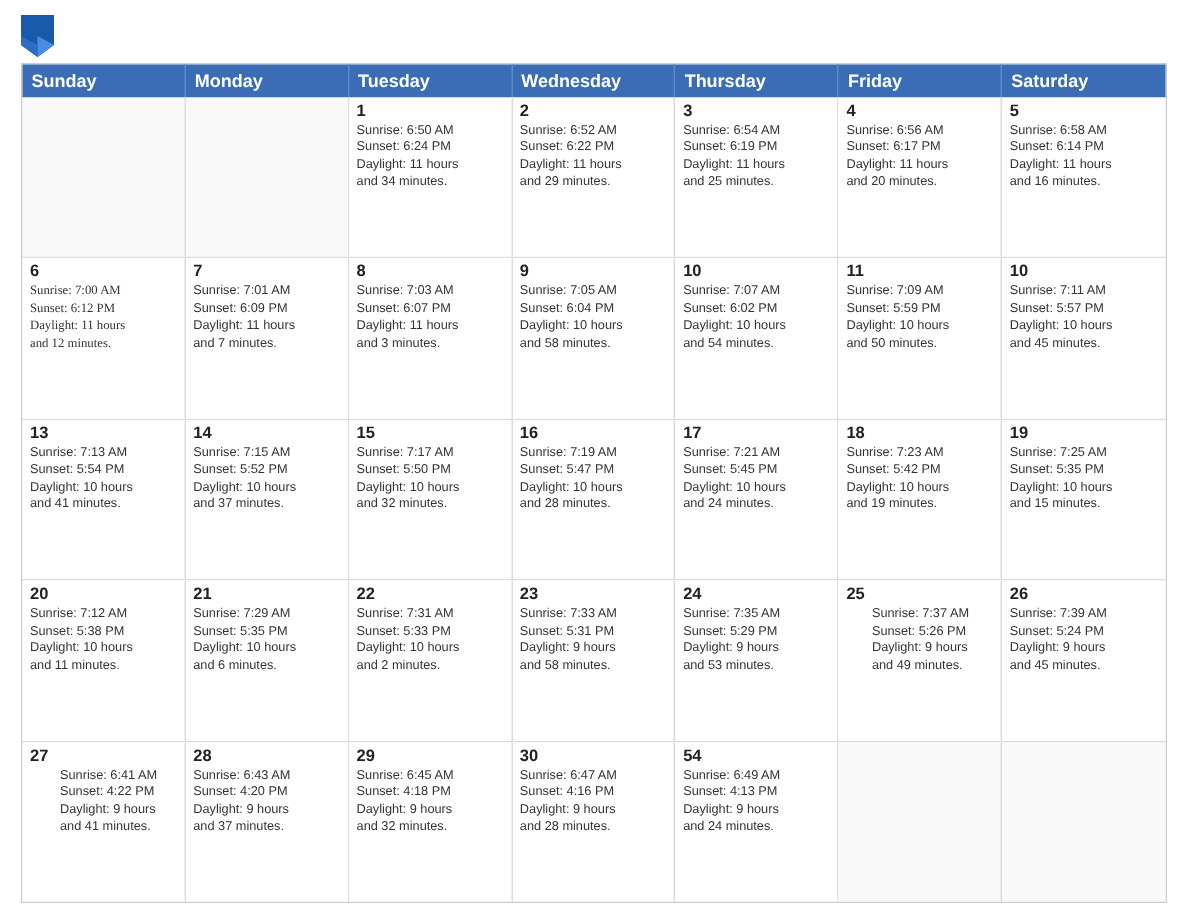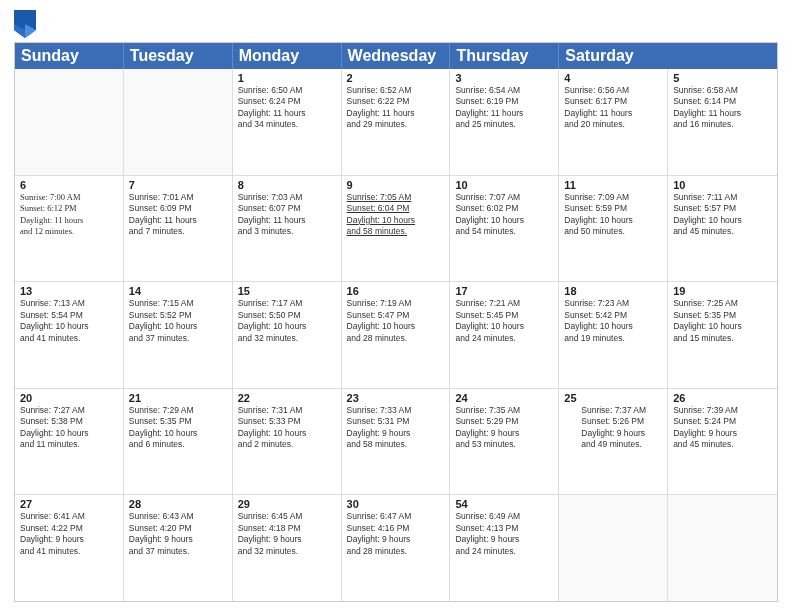--- a/index.html
+++ b/index.html
@@ -62,21 +62,21 @@
       border: 1px solid #ccc;
     }
     .cal-header {
       display: grid;
       grid-template-columns: repeat(7, 1fr);
       background: #3a6db5;
     }
     .cal-header-cell {
       color: white;
       font-weight: bold;
-      font-size: 16px;
+      font-size: 12px;
       padding: 4px 6px;
       border-right: 1px solid #5a8dcc;
       text-align: left;
     }
     .cal-header-cell:last-child { border-right: none; }
     .cal-body {
       flex: 1;
       display: flex;
       flex-direction: column;
     }
@@ -129,24 +129,25 @@
     </div>
     <div class="title-block">
       <h1></h1>
       <h2></h2>
     </div>
   </div>
 
   <div class="calendar">
     <div class="cal-header">
     <div class="cal-header-cell">Sunday</div>
+        <div class="cal-header-cell">Monday</div>
         <div class="cal-header-cell">Tuesday</div>
-        <div class="cal-header-cell">Monday</div>
         <div class="cal-header-cell">Wednesday</div>
         <div class="cal-header-cell">Thursday</div>
+        <div class="cal-header-cell">Friday</div>
         <div class="cal-header-cell">Saturday</div>
       </div>
     <div class="cal-body">
     <div class="cal-row">
           <div class="cal-cell empty"></div>
           <div class="cal-cell empty"></div>
           <div class="cal-cell">
             <span class="day-num">1</span>
             <div class="cell-text" style="white-space: pre-line;">Sunrise: 6:50 AM
 Sunset: 6:24 PM
@@ -199,21 +200,21 @@
           </div>
           <div class="cal-cell">
             <span class="day-num">8</span>
             <div class="cell-text" style="white-space: pre-line;">Sunrise: 7:03 AM
 Sunset: 6:07 PM
 Daylight: 11 hours
 and 3 minutes.</div>
           </div>
           <div class="cal-cell">
             <span class="day-num">9</span>
-            <div class="cell-text" style="white-space: pre-line; text-decoration: underline;">Sunrise: 7:05 AM
+            <div class="cell-text" style="white-space: pre-line;">Sunrise: 7:05 AM
 Sunset: 6:04 PM
 Daylight: 10 hours
 and 58 minutes.</div>
           </div>
           <div class="cal-cell">
             <span class="day-num">10</span>
             <div class="cell-text" style="white-space: pre-line;">Sunrise: 7:07 AM
 Sunset: 6:02 PM
 Daylight: 10 hours
 and 54 minutes.</div>
@@ -280,21 +281,21 @@
             <span class="day-num">19</span>
             <div class="cell-text" style="white-space: pre-line;">Sunrise: 7:25 AM
 Sunset: 5:35 PM
 Daylight: 10 hours
 and 15 minutes.</div>
           </div>
         </div>
         <div class="cal-row">
           <div class="cal-cell">
             <span class="day-num">20</span>
-            <div class="cell-text" style="white-space: pre-line;">Sunrise: 7:27 AM
+            <div class="cell-text" style="white-space: pre-line;">Sunrise: 7:12 AM
 Sunset: 5:38 PM
 Daylight: 10 hours
 and 11 minutes.</div>
           </div>
           <div class="cal-cell">
             <span class="day-num">21</span>
             <div class="cell-text" style="white-space: pre-line;">Sunrise: 7:29 AM
 Sunset: 5:35 PM
 Daylight: 10 hours
 and 6 minutes.</div>
@@ -331,21 +332,21 @@
             <span class="day-num">26</span>
             <div class="cell-text" style="white-space: pre-line;">Sunrise: 7:39 AM
 Sunset: 5:24 PM
 Daylight: 9 hours
 and 45 minutes.</div>
           </div>
         </div>
         <div class="cal-row">
           <div class="cal-cell">
             <span class="day-num">27</span>
-            <div class="cell-text" style="white-space: pre-line;">Sunrise: 6:41 AM
+            <div class="cell-text" style="white-space: pre-line; margin-left: 20px;">Sunrise: 6:41 AM
 Sunset: 4:22 PM
 Daylight: 9 hours
 and 41 minutes.</div>
           </div>
           <div class="cal-cell">
             <span class="day-num">28</span>
             <div class="cell-text" style="white-space: pre-line;">Sunrise: 6:43 AM
 Sunset: 4:20 PM
 Daylight: 9 hours
 and 37 minutes.</div>

